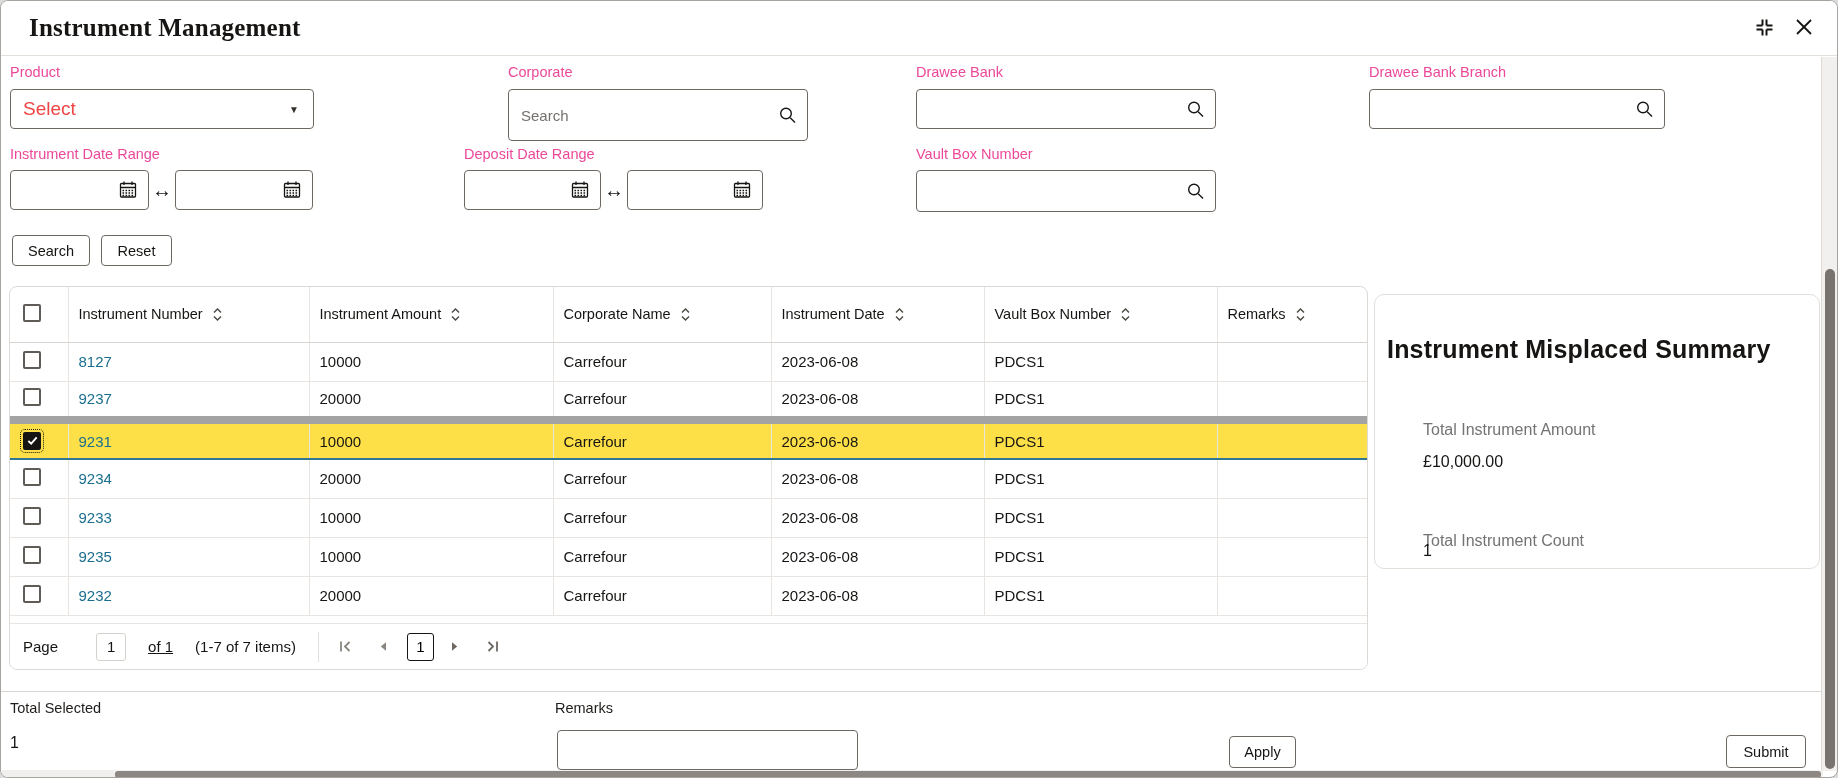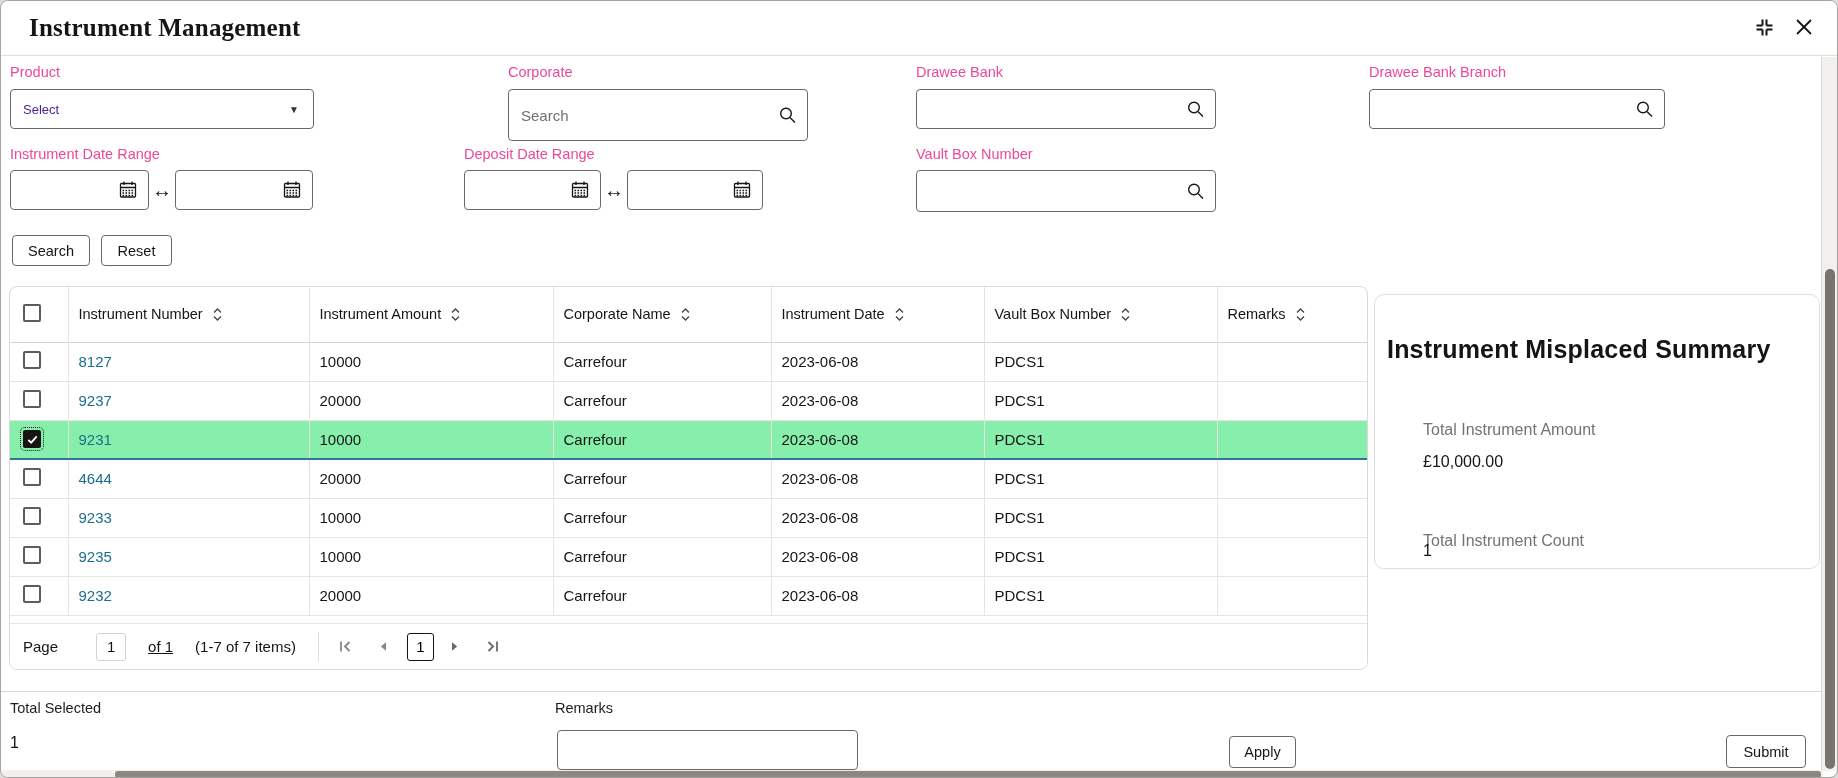--- a/index.html
+++ b/index.html
@@ -16,38 +16,38 @@
   .win-btn.collapse{ left:1750px; }
   .win-btn.close{ left:1790px; }
   
   .field{ position:absolute; }
   .field-label{ font-size:14.5px; color:#ec4899; display:block; }
   .ctl{ background:#fff; border:1px solid #6e6863; border-radius:4px; position:relative; display:flex; align-items:center; }
   .ctl input{ border:none; outline:none; width:100%; height:100%; padding:0 34px 0 12px; font-size:15px; font-family:inherit; color:#161513; background:transparent;}
   .ctl input::placeholder{ color:#75706b; }
   .ctl .icon-right{ position:absolute; right:10px; top:50%; transform:translateY(-50%); display:flex; }
   .select-box{ cursor:pointer; }
-  .select-box .placeholder{ padding-left:12px; font-size:13px; color:#4c1d95; }
+  .select-box .placeholder{ padding-left:12px; font-size:19px; color:#ef4444; }
   .caret{ position:absolute; right:14px; top:50%; transform:translateY(-50%); font-size:10px; color:#35312d;}
   .date-pair{ display:flex; align-items:center; }
   .date-input{ height:40px; }
   .range-arrow{ font-size:20px; color:#161513; padding:0 3px; line-height:1; }
   
   .btn{ background:#fff; border:1px solid #6e6863; border-radius:4px; font-size:14.5px; color:#161513; font-family:inherit; cursor:pointer; }
   .btn-search{ position:absolute; left:11px; top:234px; width:78px; height:31px; }
   .btn-reset{ position:absolute; left:100px; top:234px; width:71px; height:31px; }
   
   .table-card{ position:absolute; left:8px; top:285px; width:1359px; height:384px; border:1px solid #dcd9d5; border-radius:8px; background:#fff; overflow:hidden;}
   table{ border-collapse:collapse; table-layout:fixed; width:1358px; }
   th,td{ border-right:1px solid #e7e4e1; overflow:hidden; white-space:nowrap; text-align:left; vertical-align:middle; }
   th{ height:55px; border-bottom:1px solid #d7d4d0; font-weight:400; font-size:14.5px; color:#161513; padding-left:10px; }
   td{ height:39px; border-bottom:1px solid #e7e4e1; font-size:15px; padding-left:10px; }
   th:last-child, td:last-child{ border-right:none; }
   .th-inner{ display:flex; align-items:center; gap:9px; }
-  tr.selected td{ background:#86efac; border-top:1px solid #a3a3a3; border-bottom:2px solid #2f7795; }
+  tr.selected td{ background:#fde047; border-top:8px solid #a3a3a3; border-bottom:2px solid #2f7795; }
   a.cell-link{ color:#1b6e8e; text-decoration:none; cursor:pointer; }
   .cb{ width:18px; height:18px; border:2px solid #5f5b57; border-radius:2px; background:#fff; display:inline-flex; align-items:center; justify-content:center; cursor:pointer; }
   .cb.checked{ background:#161513; border-color:#161513; }
   .cb.focus{ outline:1px dotted #161513; outline-offset:2px; }
   td.cb-cell, th.cb-cell{ padding-left:13px; }
   
   .pagination{ position:absolute; left:0; top:336px; width:1357px; height:46px; background:#fff; border-top:1px solid #e7e4e1; display:flex; align-items:center; font-size:15px; color:#161513; padding-left:13px; }
   .pg-input{ width:30px; height:28px; border:1px solid #d5d1cc; border-radius:3px; text-align:center; font-size:15px; font-family:inherit; color:#161513; margin-left:38px; }
   .pg-of{ margin-left:22px;text-decoration:underline; } .pg-items{ margin-left:22px; }
   .pg-sep{ margin-left:22px; width:1px; height:30px; background:#e2dfdb; }
@@ -346,21 +346,21 @@
               </span></td>
             <td><a class="cell-link">9231</a></td>
             <td>10000</td>
             <td>Carrefour</td>
             <td>2023-06-08</td>
             <td>PDCS1</td>
             <td></td>
           </tr>
           <tr>
             <td class="cb-cell"><span class="cb"></span></td>
-            <td><a class="cell-link">4644</a></td>
+            <td><a class="cell-link">9234</a></td>
             <td>20000</td>
             <td>Carrefour</td>
             <td>2023-06-08</td>
             <td>PDCS1</td>
             <td></td>
           </tr>
           <tr>
             <td class="cb-cell"><span class="cb"></span></td>
             <td><a class="cell-link">9233</a></td>
             <td>10000</td>

